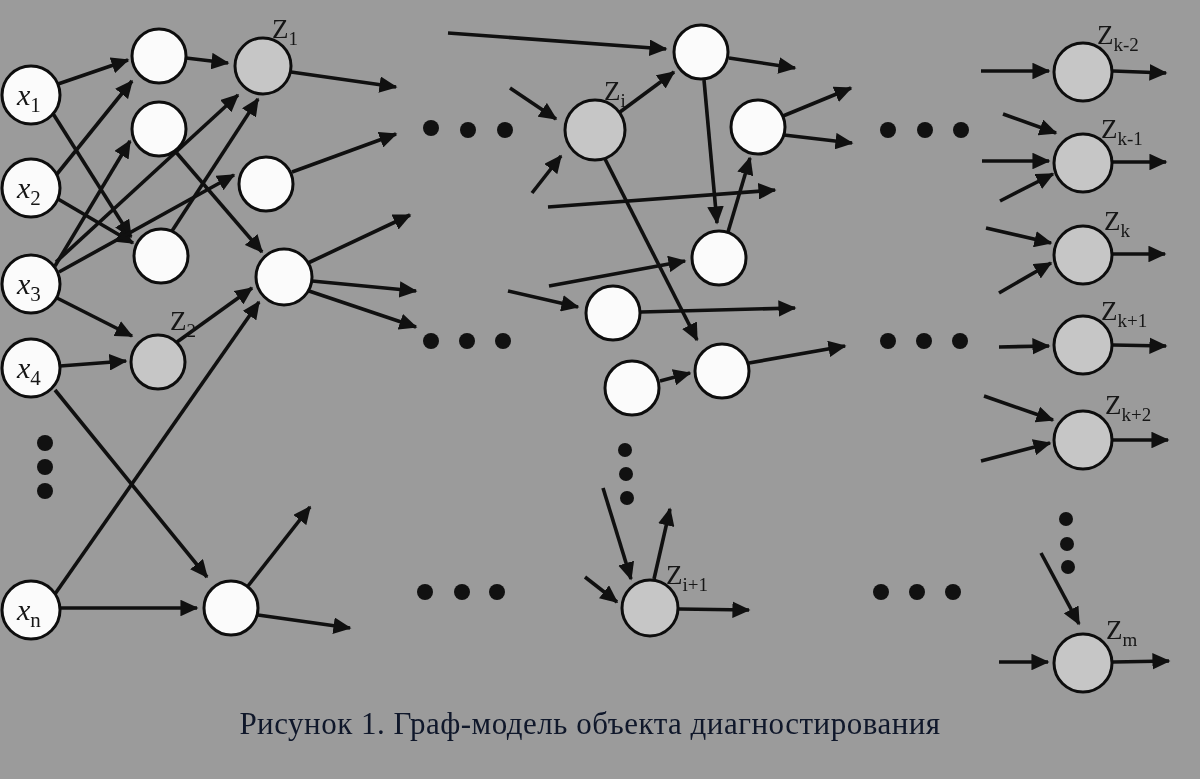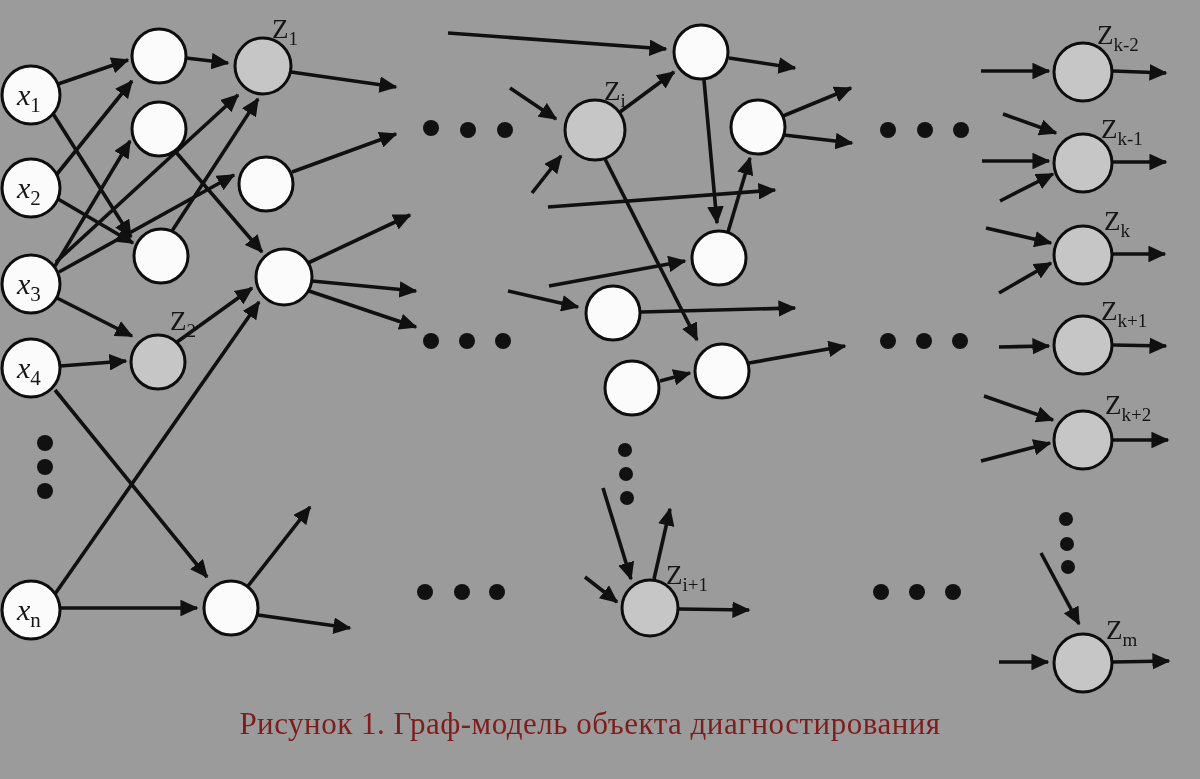--- a/index.html
+++ b/index.html
@@ -14,21 +14,21 @@
     background: #9b9b9b;
   }
   svg.graph { position: absolute; left: 0; top: 0; }
   .caption {
     position: absolute;
     left: 0; top: 706px;
     width: 1180px;
     text-align: center;
     font-family: "Liberation Serif", serif;
     font-size: 31px;
-    color: #7f1d1d;
+    color: #0f172a;
     letter-spacing: 0.5px;
     user-select: none;
   }
 </style>
 </head>
 <body>
 
 <div class="stage">
   <svg class="graph" width="1200" height="779" viewBox="0 0 1200 779" xmlns="http://www.w3.org/2000/svg">
       <defs>

